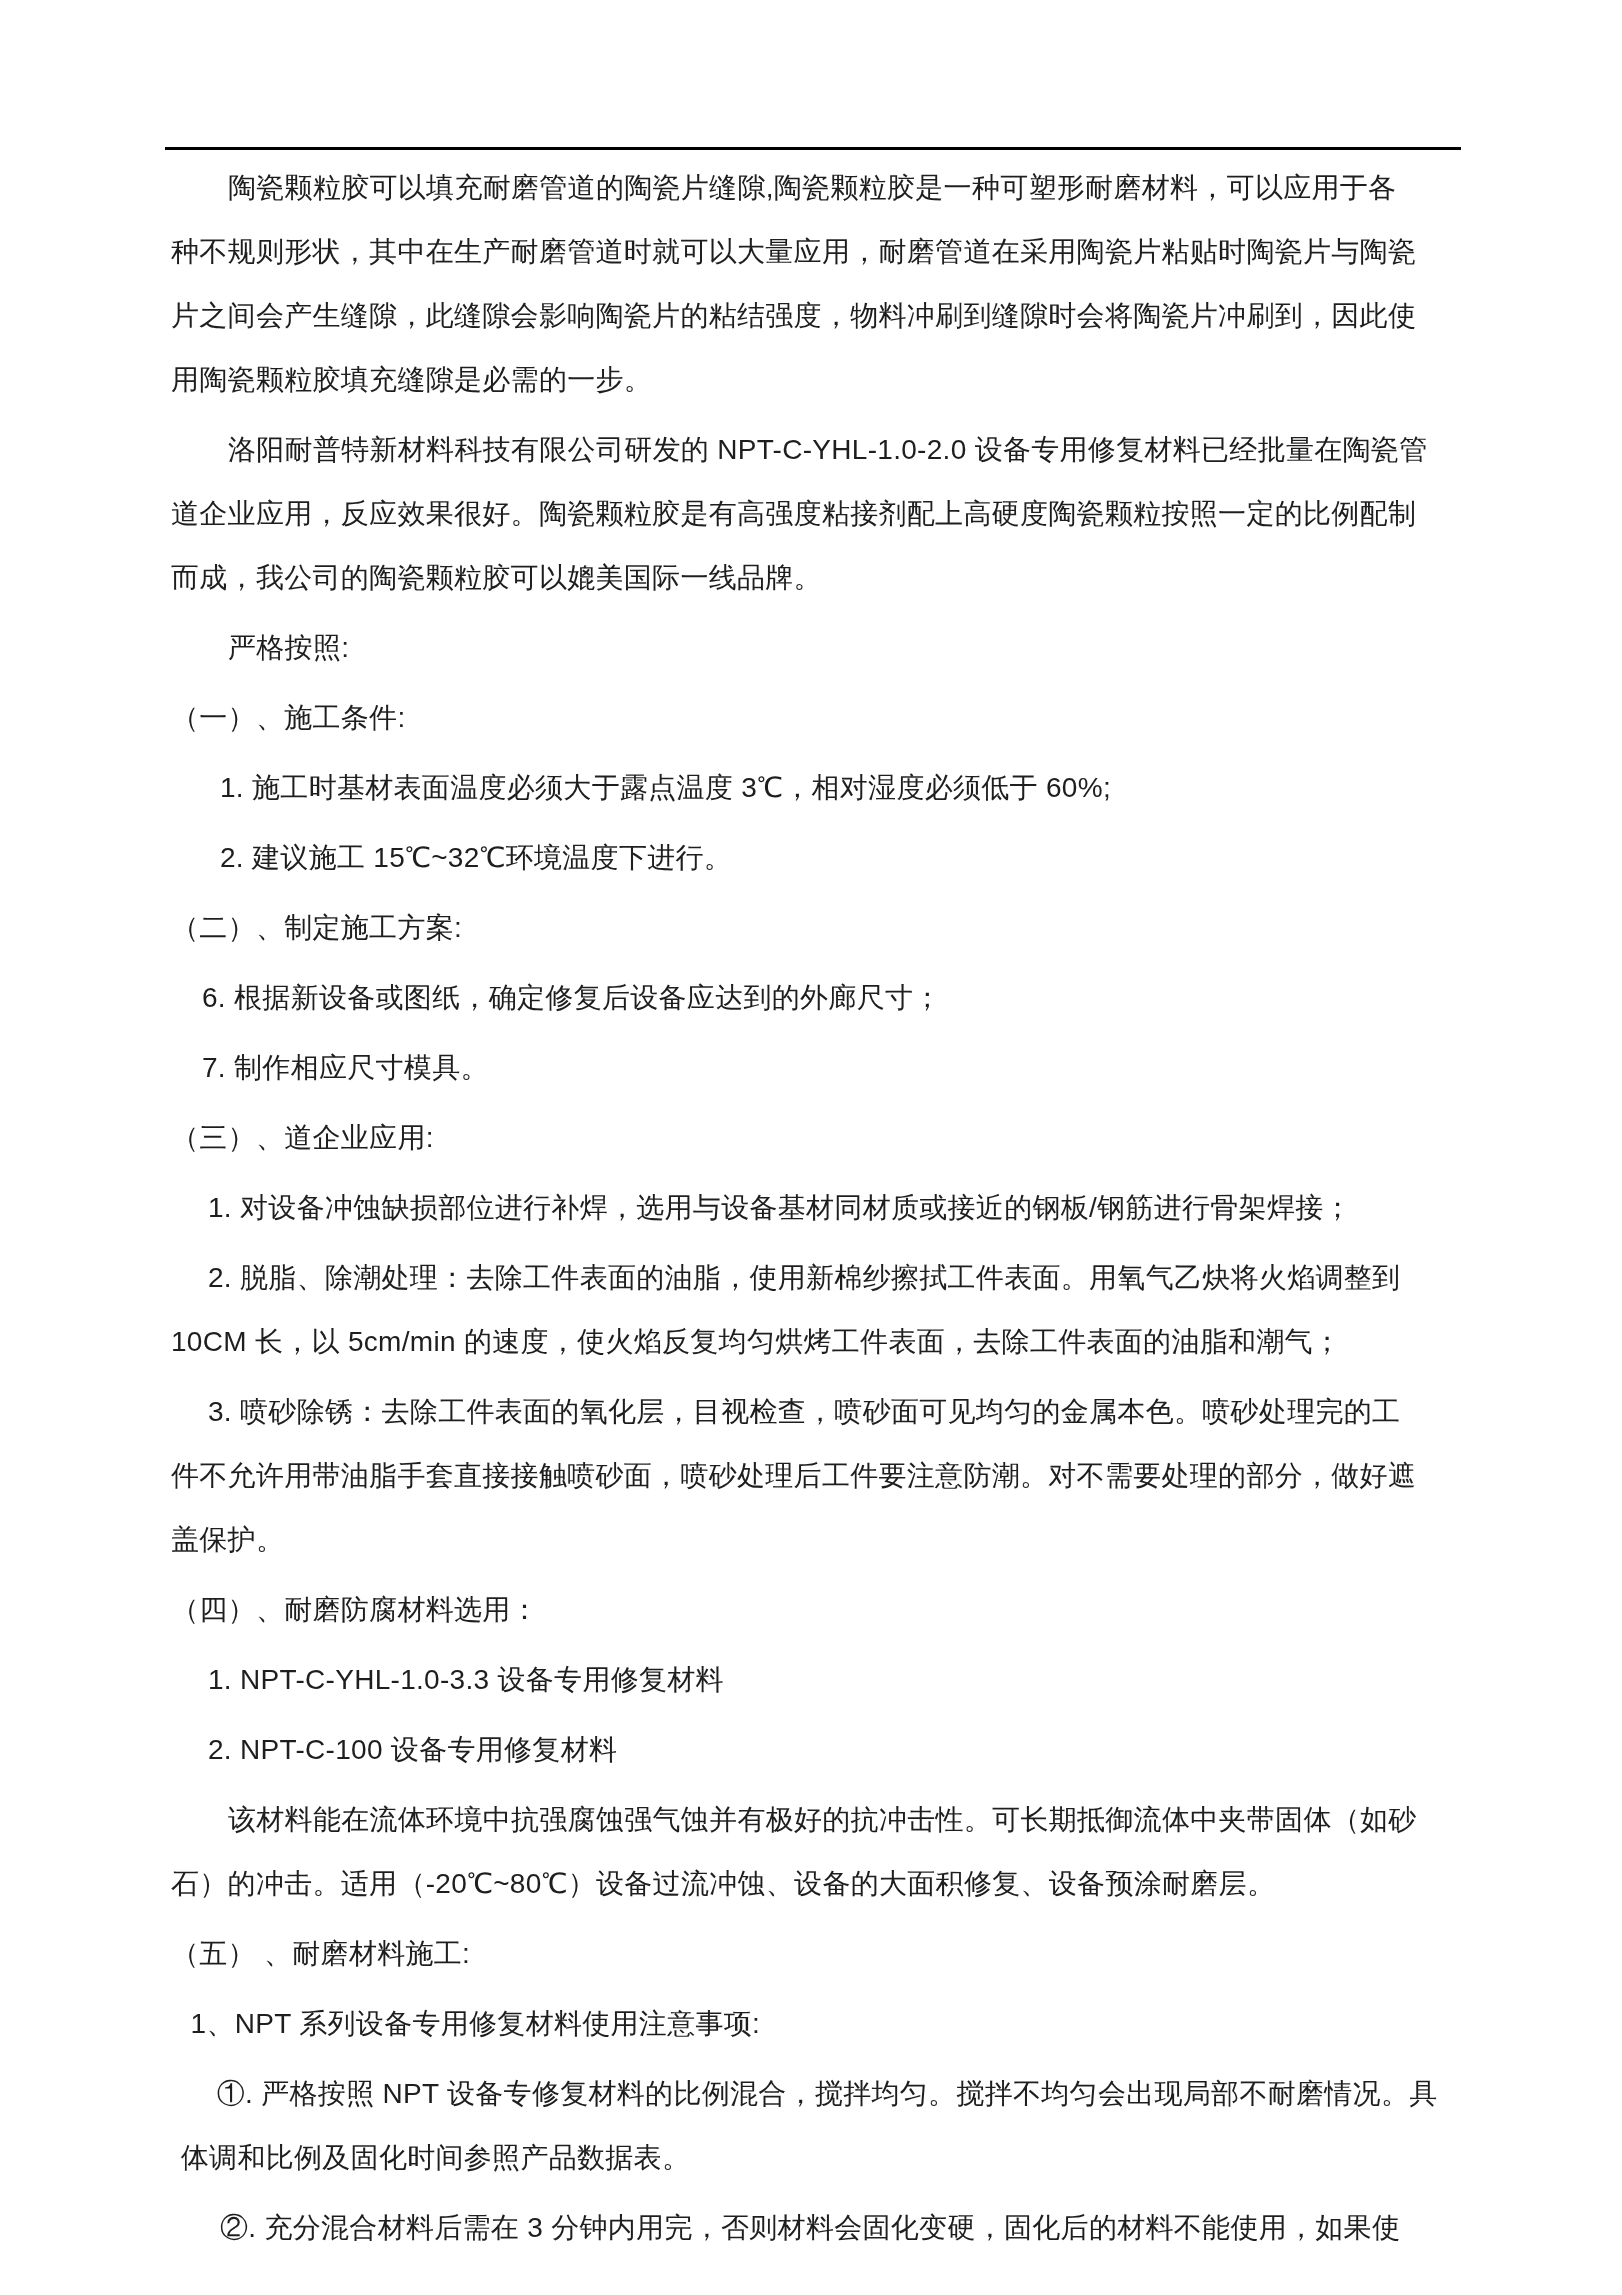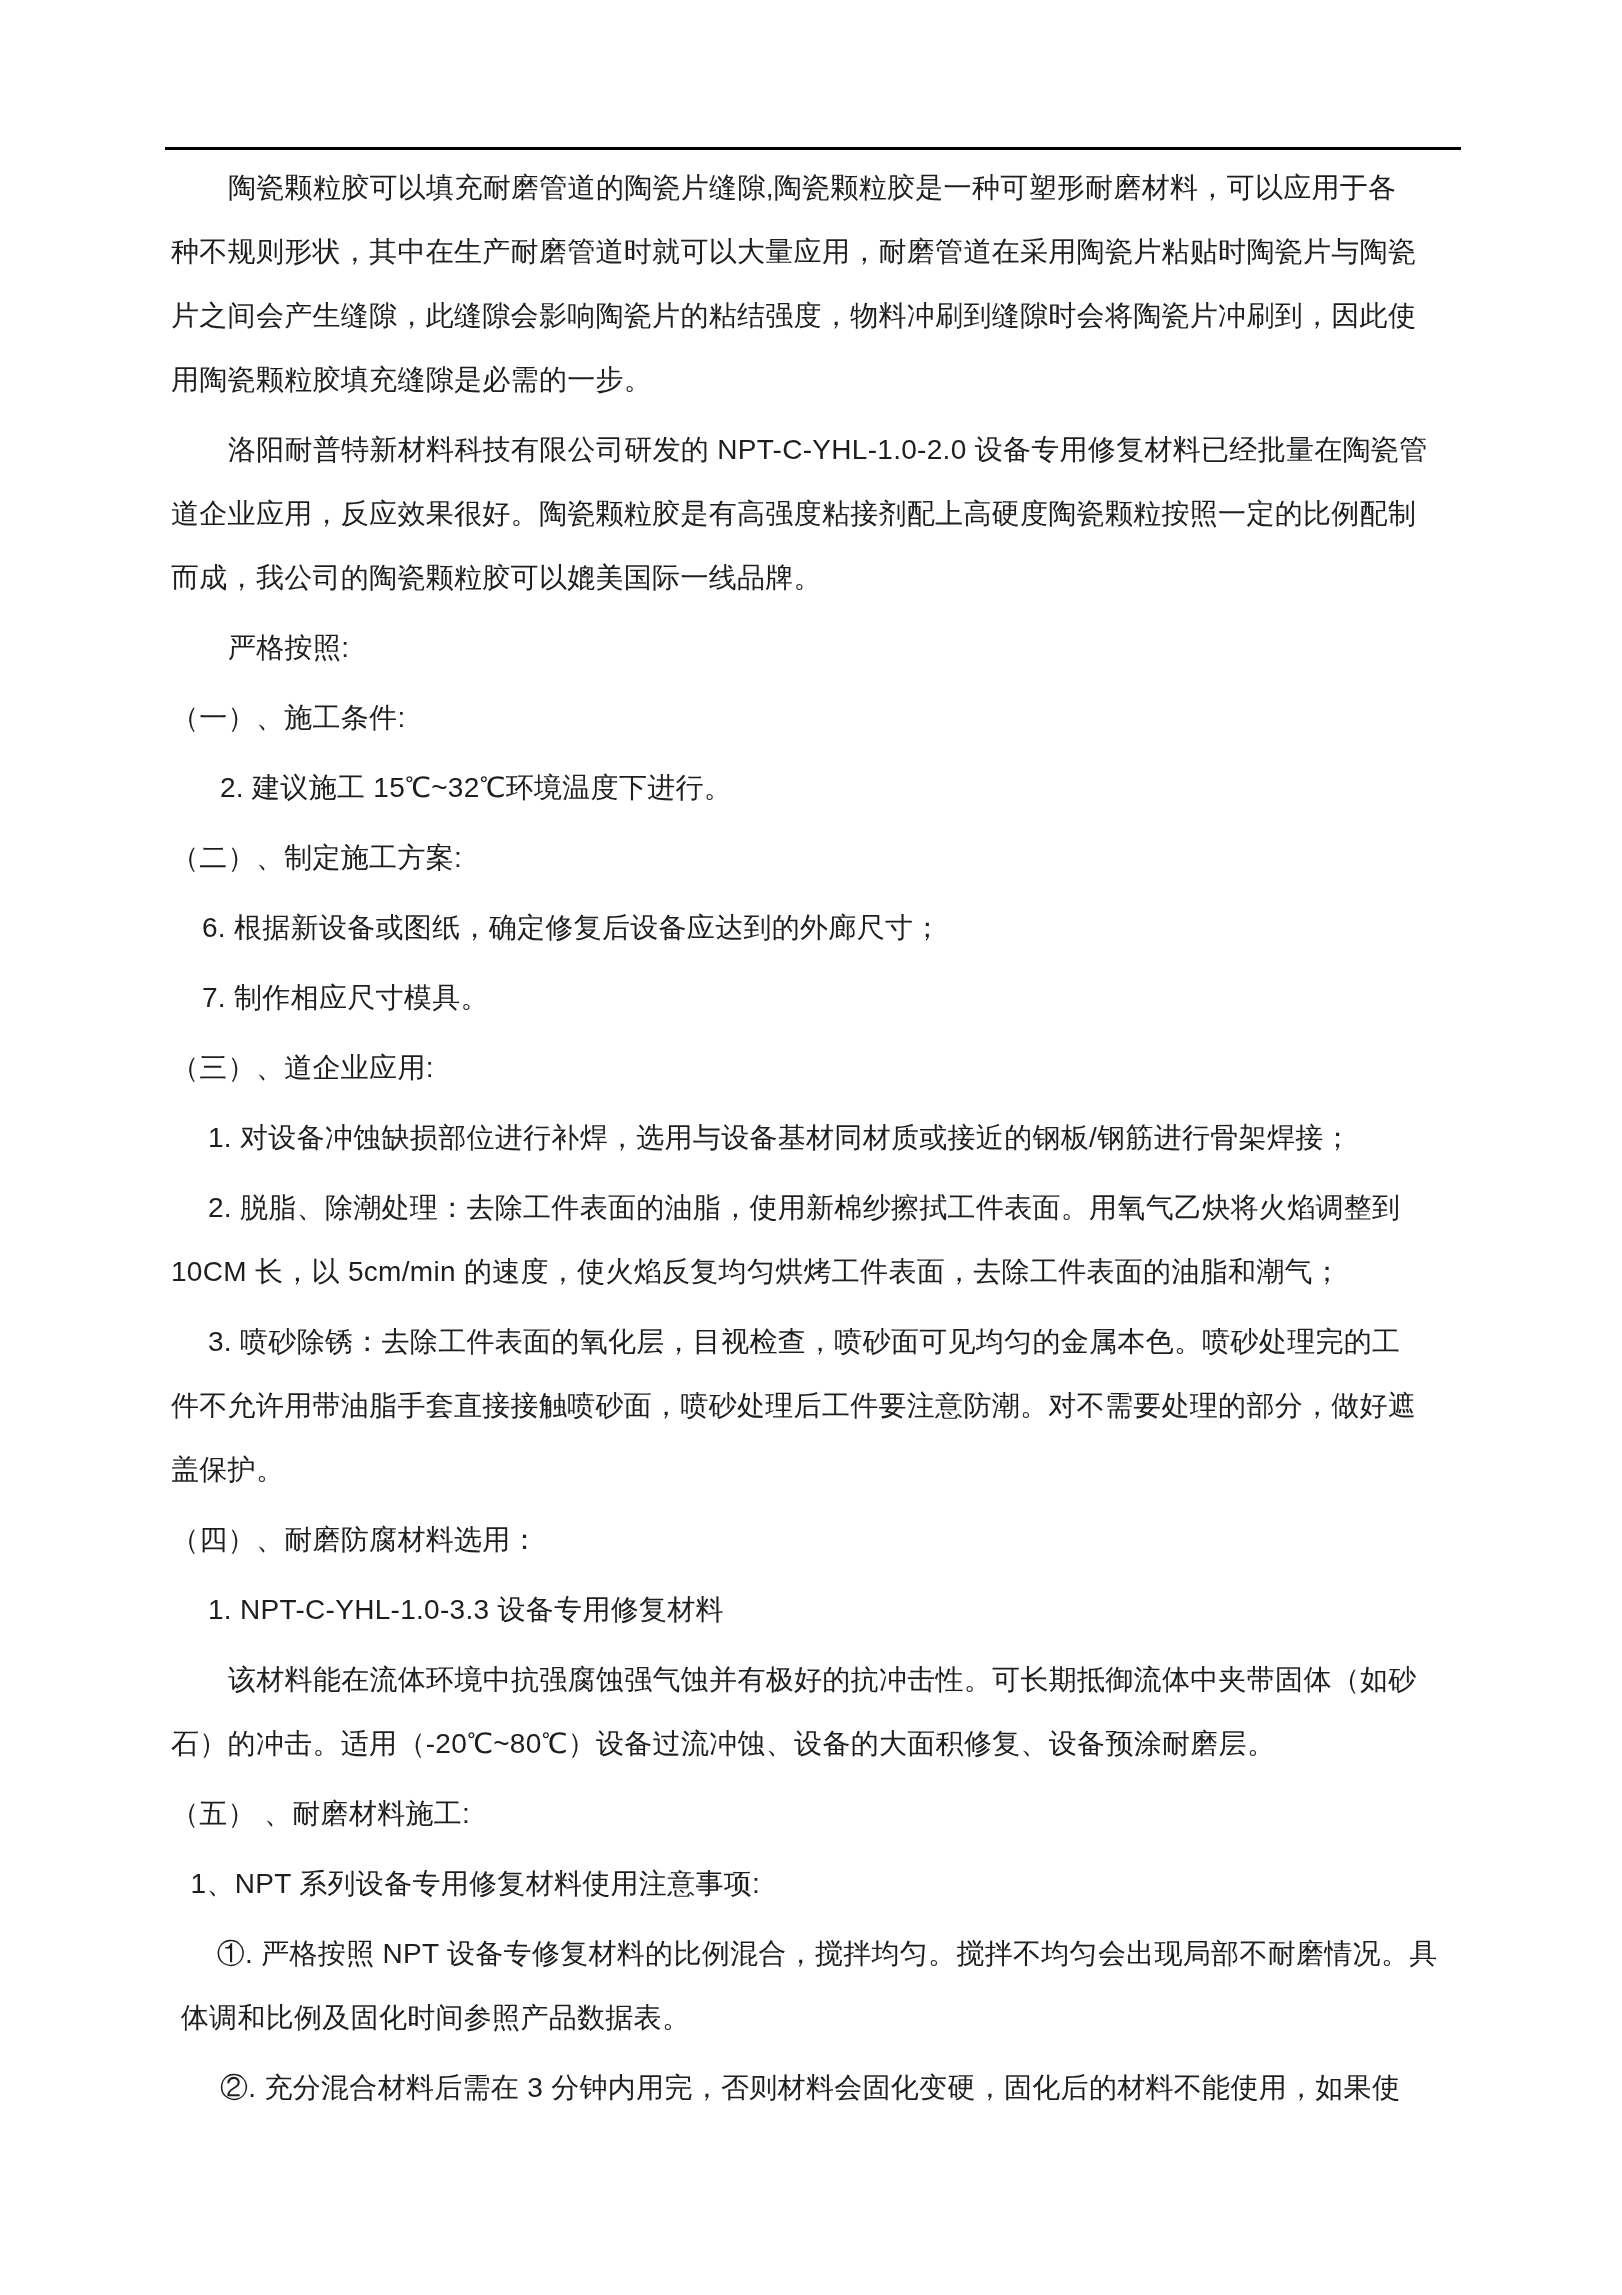--- a/index.html
+++ b/index.html
@@ -60,20 +60,21 @@
 用陶瓷颗粒胶填充缝隙是必需的一步。</p>
 
   <p class="indent2">洛阳耐普特新材料科技有限公司研发的 NPT-C-YHL-1.0-2.0 设备专用修复材料已经批量在陶瓷管
 道企业应用，反应效果很好。陶瓷颗粒胶是有高强度粘接剂配上高硬度陶瓷颗粒按照一定的比例配制
 而成，我公司的陶瓷颗粒胶可以媲美国际一线品牌。</p>
 
   <p class="indent2 mt-n10">严格按照:</p>
 
   <p>（一）、施工条件:</p>
 
+  <p class="i75 mt-6">1. 施工时基材表面温度必须大于露点温度 3℃，相对湿度必须低于 60%;</p>
 
   <p class="i75">2. 建议施工 15℃~32℃环境温度下进行。</p>
 
   <p>（二）、制定施工方案:</p>
 
   <p class="compact i47 mt-6">6. 根据新设备或图纸，确定修复后设备应达到的外廊尺寸；</p>
 
   <p class="compact i47">7. 制作相应尺寸模具。</p>
 
   <p>（三）、道企业应用:</p>
@@ -84,20 +85,21 @@
 10CM 长，以 5cm/min 的速度，使火焰反复均匀烘烤工件表面，去除工件表面的油脂和潮气；</p>
 
   <p class="i55">3.  喷砂除锈：去除工件表面的氧化层，目视检查，喷砂面可见均匀的金属本色。喷砂处理完的工
 件不允许用带油脂手套直接接触喷砂面，喷砂处理后工件要注意防潮。对不需要处理的部分，做好遮
 盖保护。</p>
 
   <p class="mt-n10">（四）、耐磨防腐材料选用：</p>
 
   <p class="i55 mt-12">1. NPT-C-YHL-1.0-3.3 设备专用修复材料</p>
 
+  <p class="i55">2. NPT-C-100 设备专用修复材料</p>
 
   <p class="compact indent2">该材料能在流体环境中抗强腐蚀强气蚀并有极好的抗冲击性。可长期抵御流体中夹带固体（如砂
 石）的冲击。适用（-20℃~80℃）设备过流冲蚀、设备的大面积修复、设备预涂耐磨层。</p>
 
   <p>（五） 、耐磨材料施工:</p>
 
   <p class="i30">1、NPT 系列设备专用修复材料使用注意事项:</p>
 
   <p class="sub mt-6">①. 严格按照 NPT 设备专修复材料的比例混合，搅拌均匀。搅拌不均匀会出现局部不耐磨情况。具
 体调和比例及固化时间参照产品数据表。</p>

